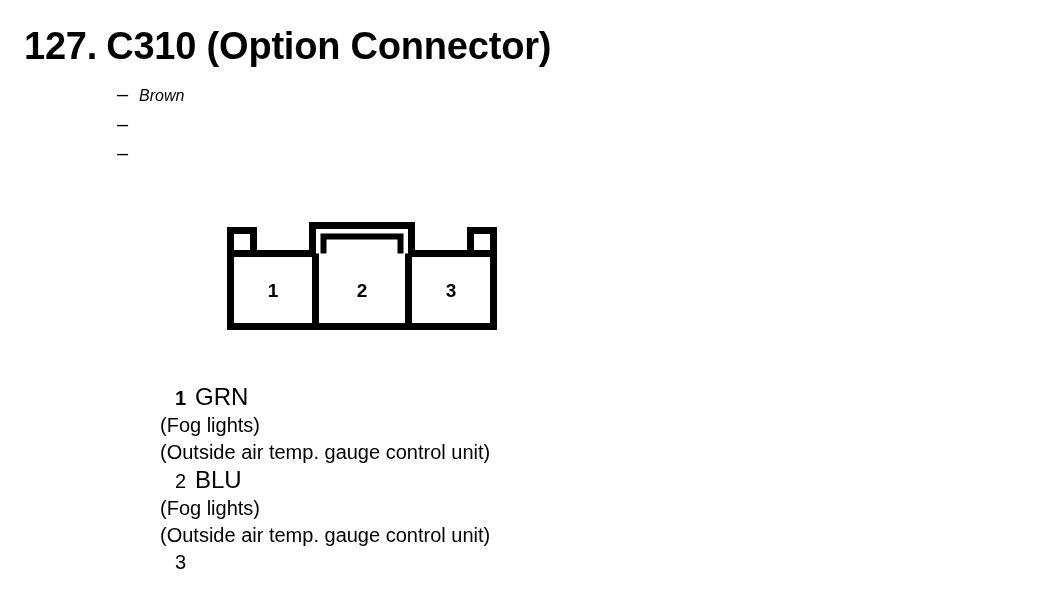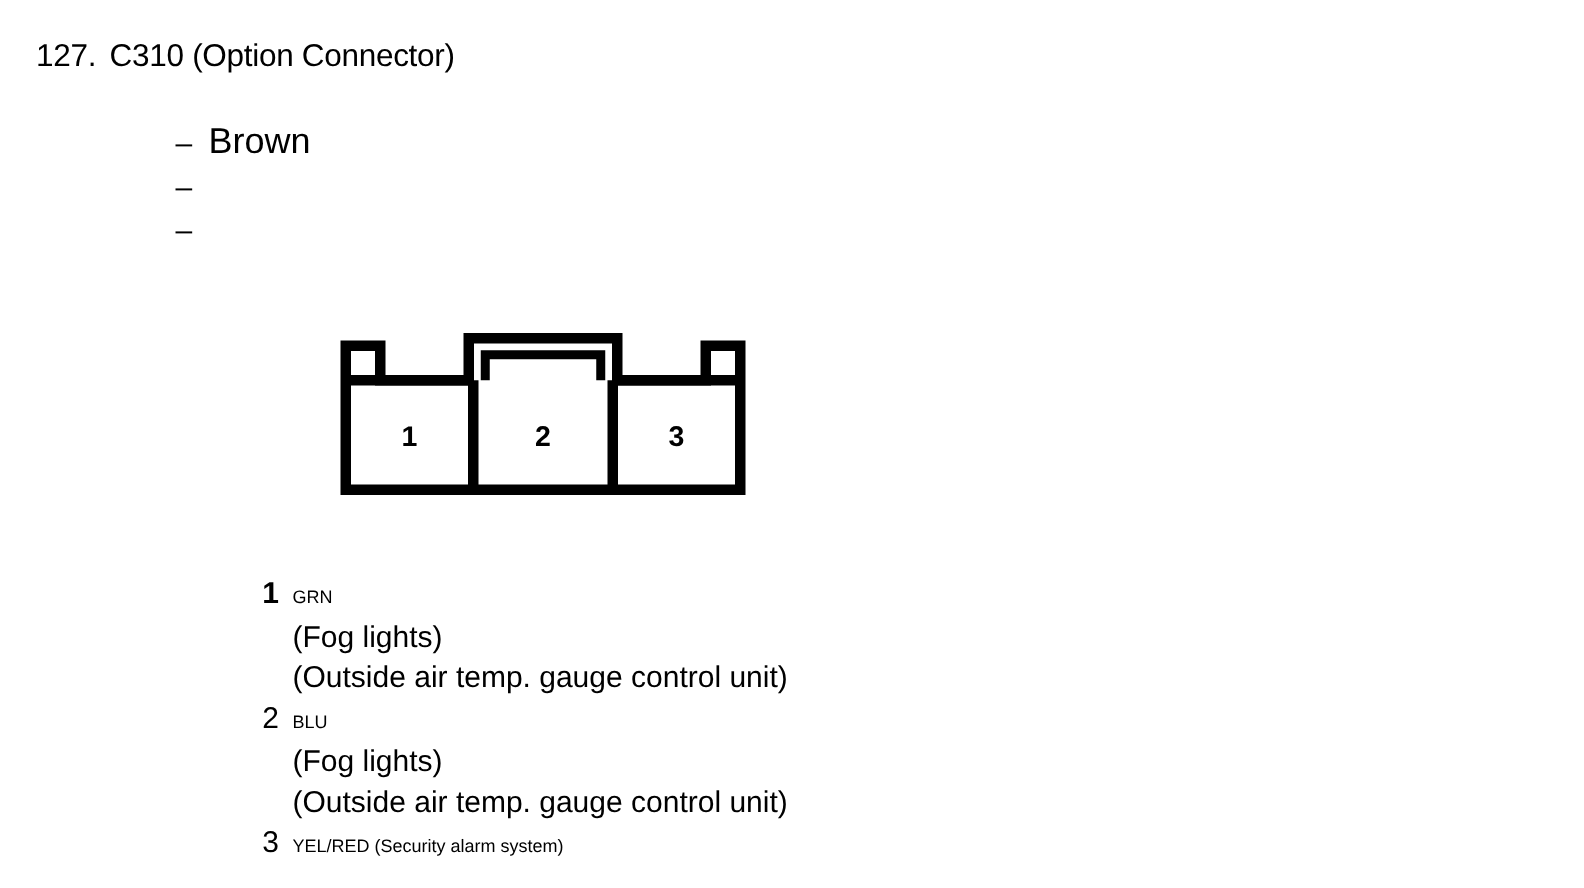--- a/index.html
+++ b/index.html
@@ -16,22 +16,22 @@
     font-family: "Liberation Sans", sans-serif;
     color: #000000;
     -webkit-font-smoothing: none;
   }
 
   
   #title {
     position: absolute;
     left: 24px;
     top: 27px;
-    font-size: 21px;
-    font-weight: normal;
+    font-size: 38px;
+    font-weight: bold;
     letter-spacing: -0.2px;
     white-space: nowrap;
     line-height: 1;
   }
   #title .title-num { margin-right: 9px; }
 
   
   #desc-list {
     position: absolute;
     left: 117px;
@@ -43,21 +43,21 @@
     align-items: baseline;
     font-size: 20px;
     line-height: 29px;
     white-space: nowrap;
   }
   .desc-dash {
     width: 22px;
     flex: 0 0 22px;
     font-size: 20px;
   }
-  .desc-text { font-size: 24px; }
+  .desc-text { font-size: 16px; font-style: italic; }
 
   
   #connector-figure {
     position: absolute;
     left: 222px;
     top: 212px;
     width: 280px;
     height: 126px;
   }
   #connector-svg { display: block; }
@@ -84,23 +84,22 @@
     white-space: nowrap;
   }
   .pin-num {
     width: 26px;
     flex: 0 0 26px;
     text-align: right;
     padding-right: 9px;
     font-size: 20px;
   }
   .pin-num.is-bold { font-weight: bold; }
-  .pin-signal { font-size: 12px; }
+  .pin-signal { font-size: 24px; }
   .pin-sub {
-    margin-left: 35px;
     font-size: 20px;
     line-height: 27px;
     white-space: nowrap;
   }
 </style>
 </head>
 <body>
 
 <div id="title">
   <span class="title-num">127.</span><span>C310 (Option Connector)</span>
@@ -169,17 +168,16 @@
       <span class="pin-num">2</span>
       <span class="pin-signal">BLU</span>
     </div>
     <div class="pin-sub">(Fog lights)</div>
     <div class="pin-sub">(Outside air temp. gauge control unit)</div>
   </div>
 
   <div class="pin-block">
     <div class="pin-main">
       <span class="pin-num">3</span>
-      <span class="pin-signal">YEL/RED (Security alarm system)</span>
     </div>
   </div>
 
 </div>
 
 </body></html>

